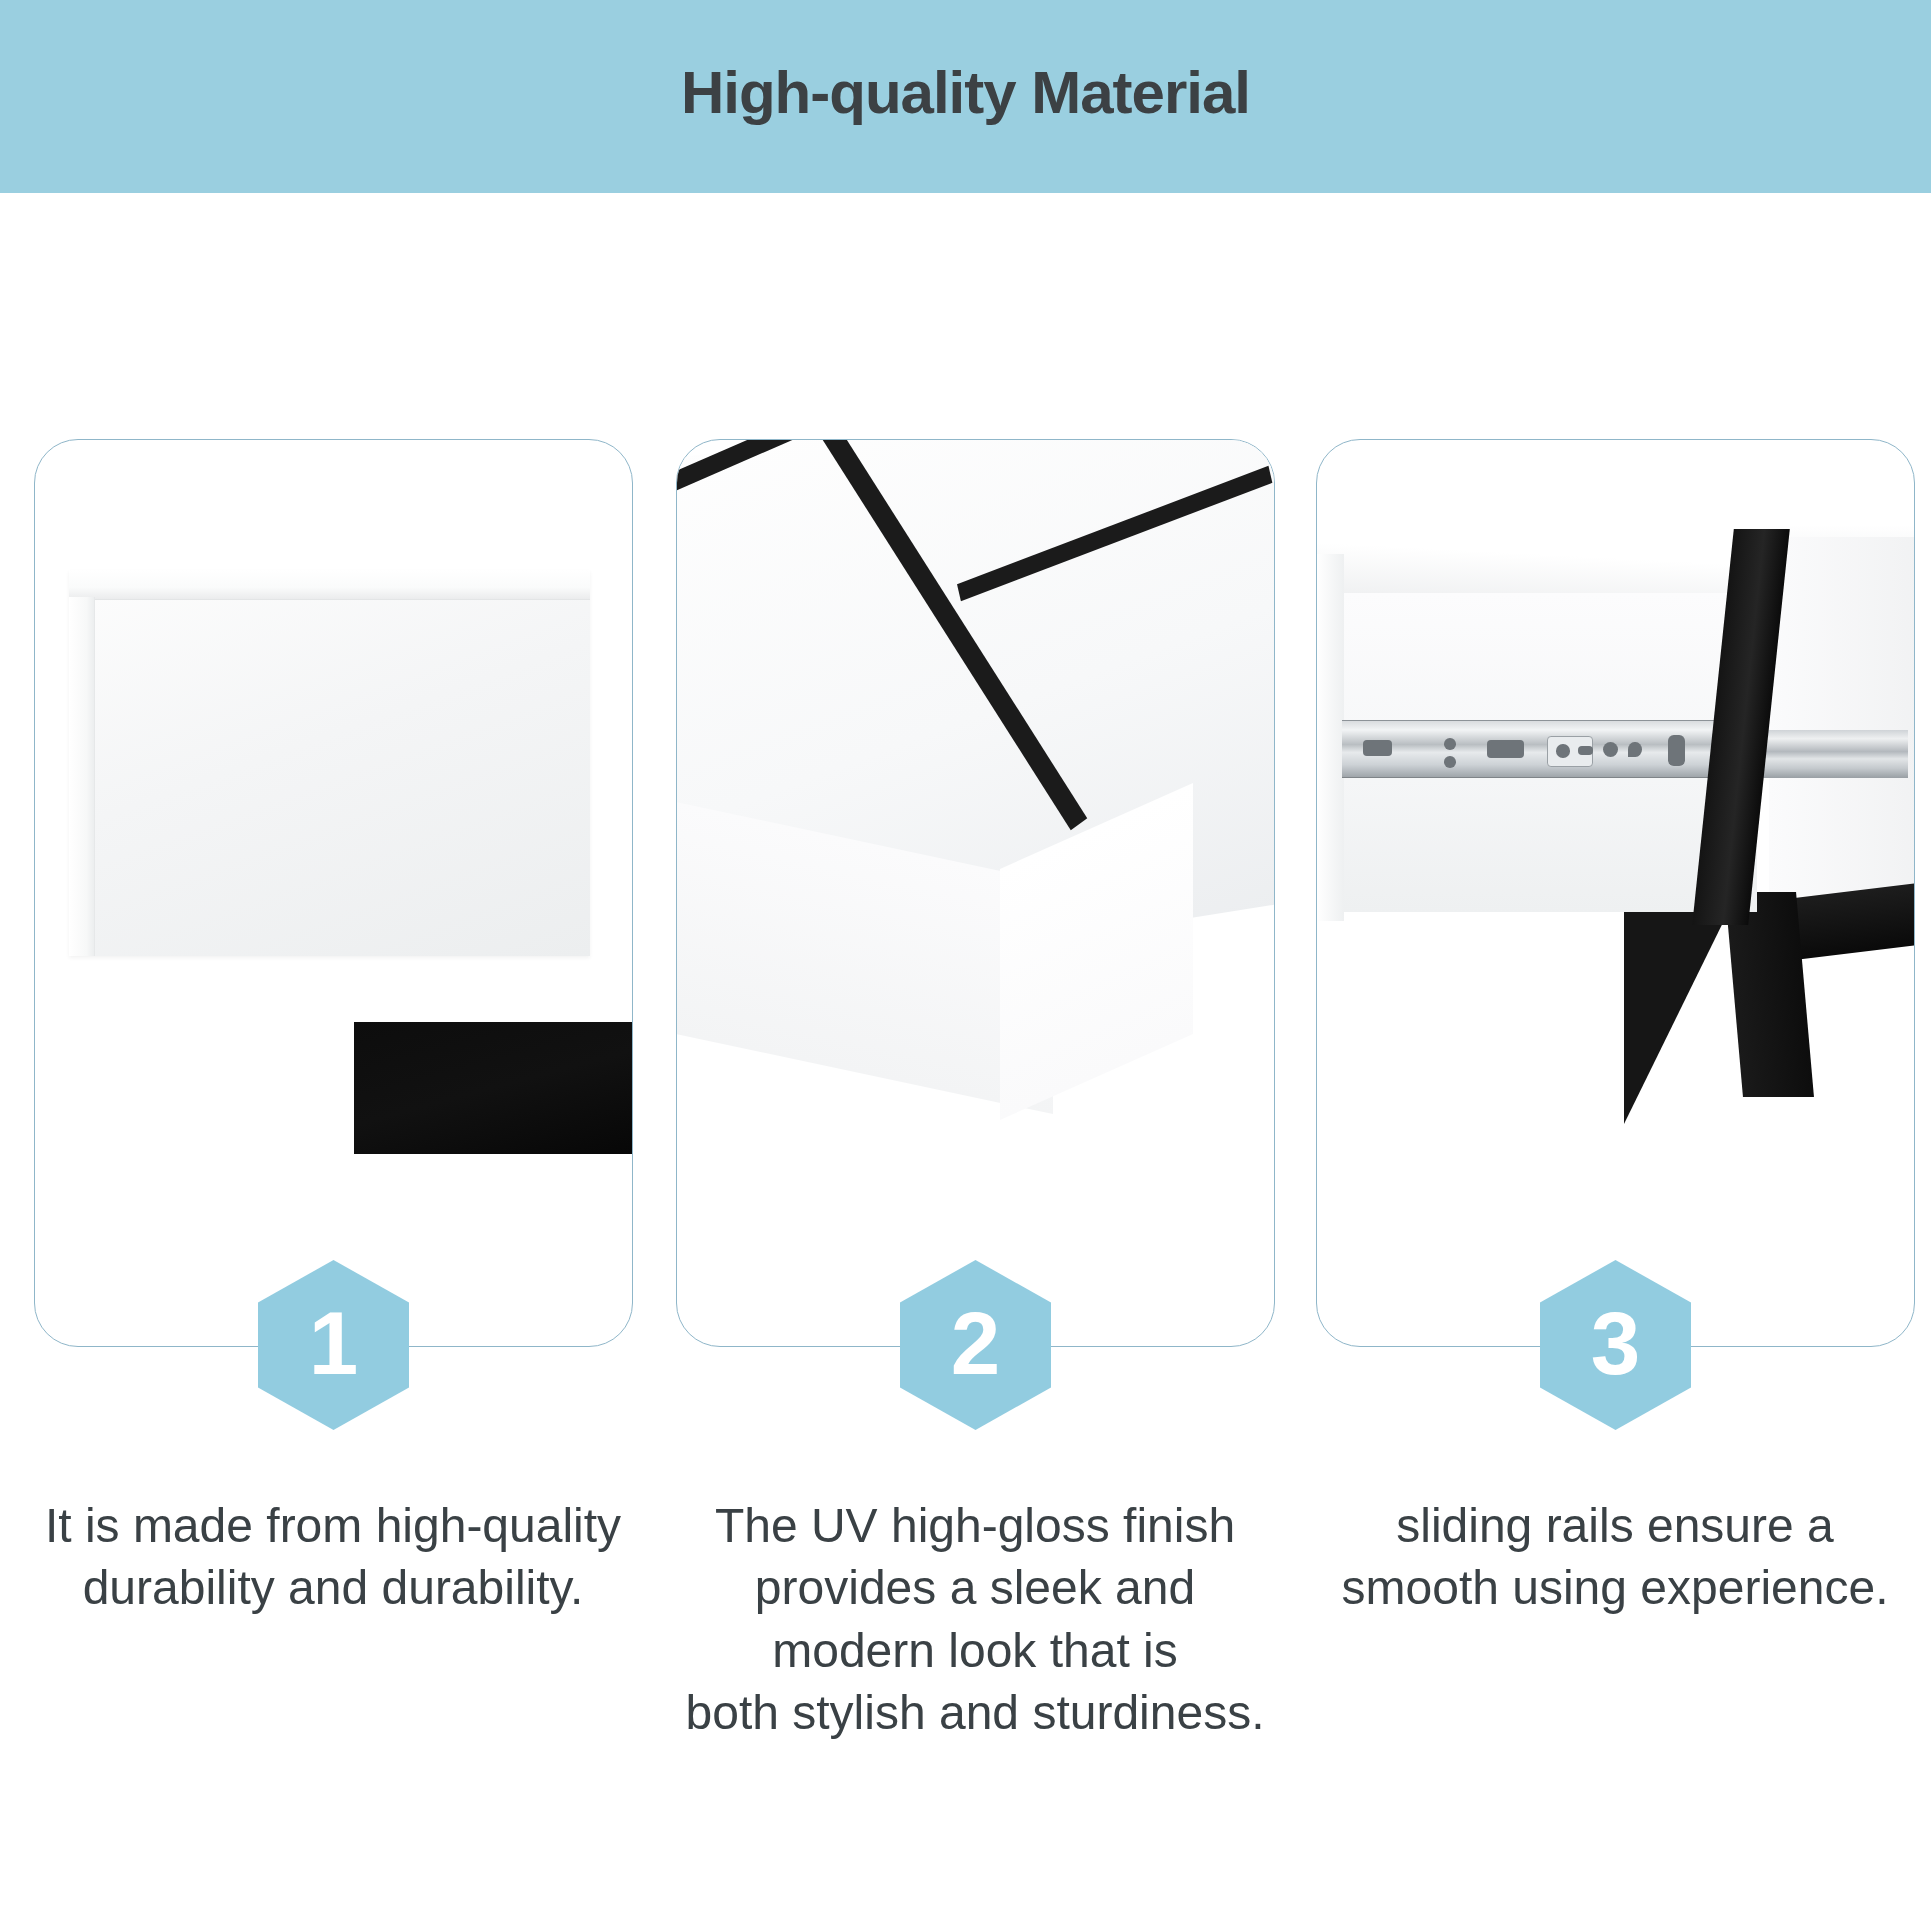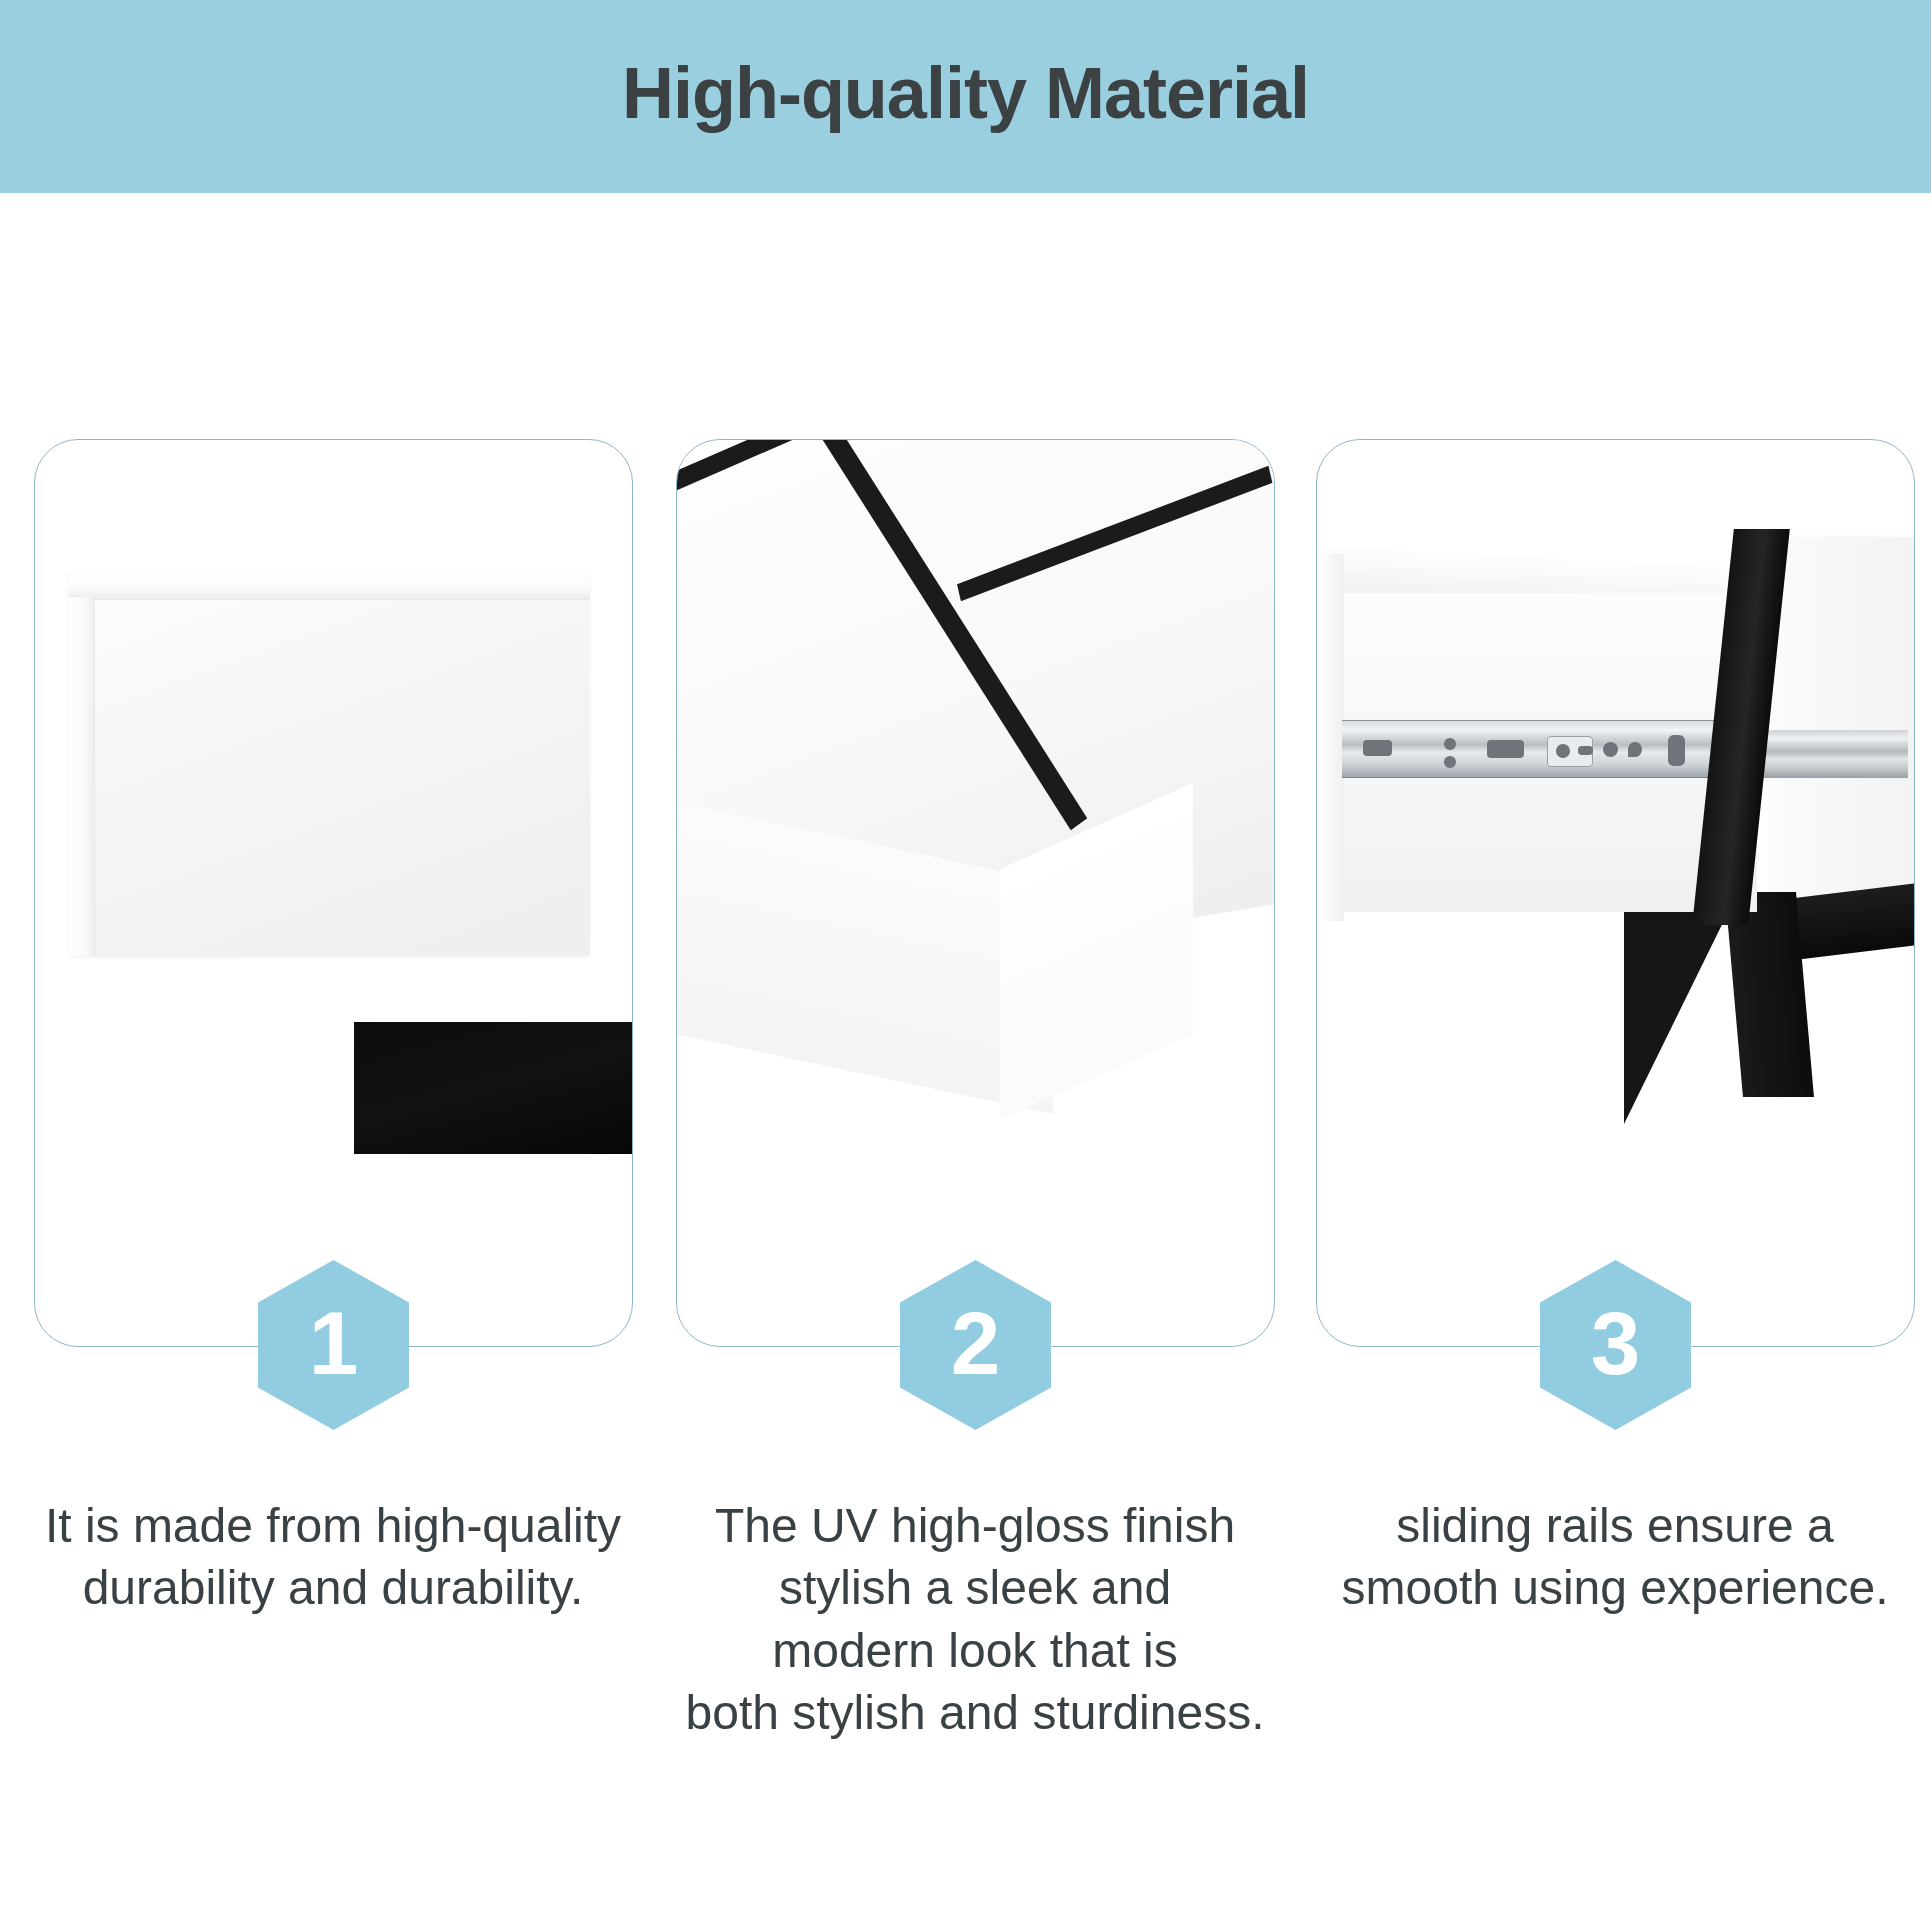--- a/index.html
+++ b/index.html
@@ -28,21 +28,21 @@
     justify-content: center;
   }
   .header-band::after {
     content: "";
     position: absolute;
     left: 0; right: 0; bottom: 0;
     height: 13.5px;
     background: linear-gradient(to bottom, rgba(154,207,224,1), rgba(154,207,224,0.35));
   }
   .header-title {
-    font-size: 72px;
+    font-size: 60px;
     font-weight: bold;
     color: #3C4144;
     letter-spacing: -1px;
     line-height: 1;
     margin-top: -7.7px;
     white-space: nowrap;
   }
   .card {
     position: absolute;
     top: 439px;
@@ -370,21 +370,21 @@
 <div class="hex hex-3">
   <span class="hex-label">3</span>
 </div>
 
 <div class="caption caption-1">
   <div>It is made from high-quality</div>
   <div>durability and durability.</div>
 </div>
 <div class="caption caption-2">
   <div>The UV high-gloss finish</div>
-  <div>stylish a sleek and</div>
+  <div>provides a sleek and</div>
   <div>modern look that is</div>
   <div>both stylish and sturdiness.</div>
 </div>
 <div class="caption caption-3">
   <div>sliding rails ensure a</div>
   <div>smooth using experience.</div>
 </div>
 
 
 </body></html>

